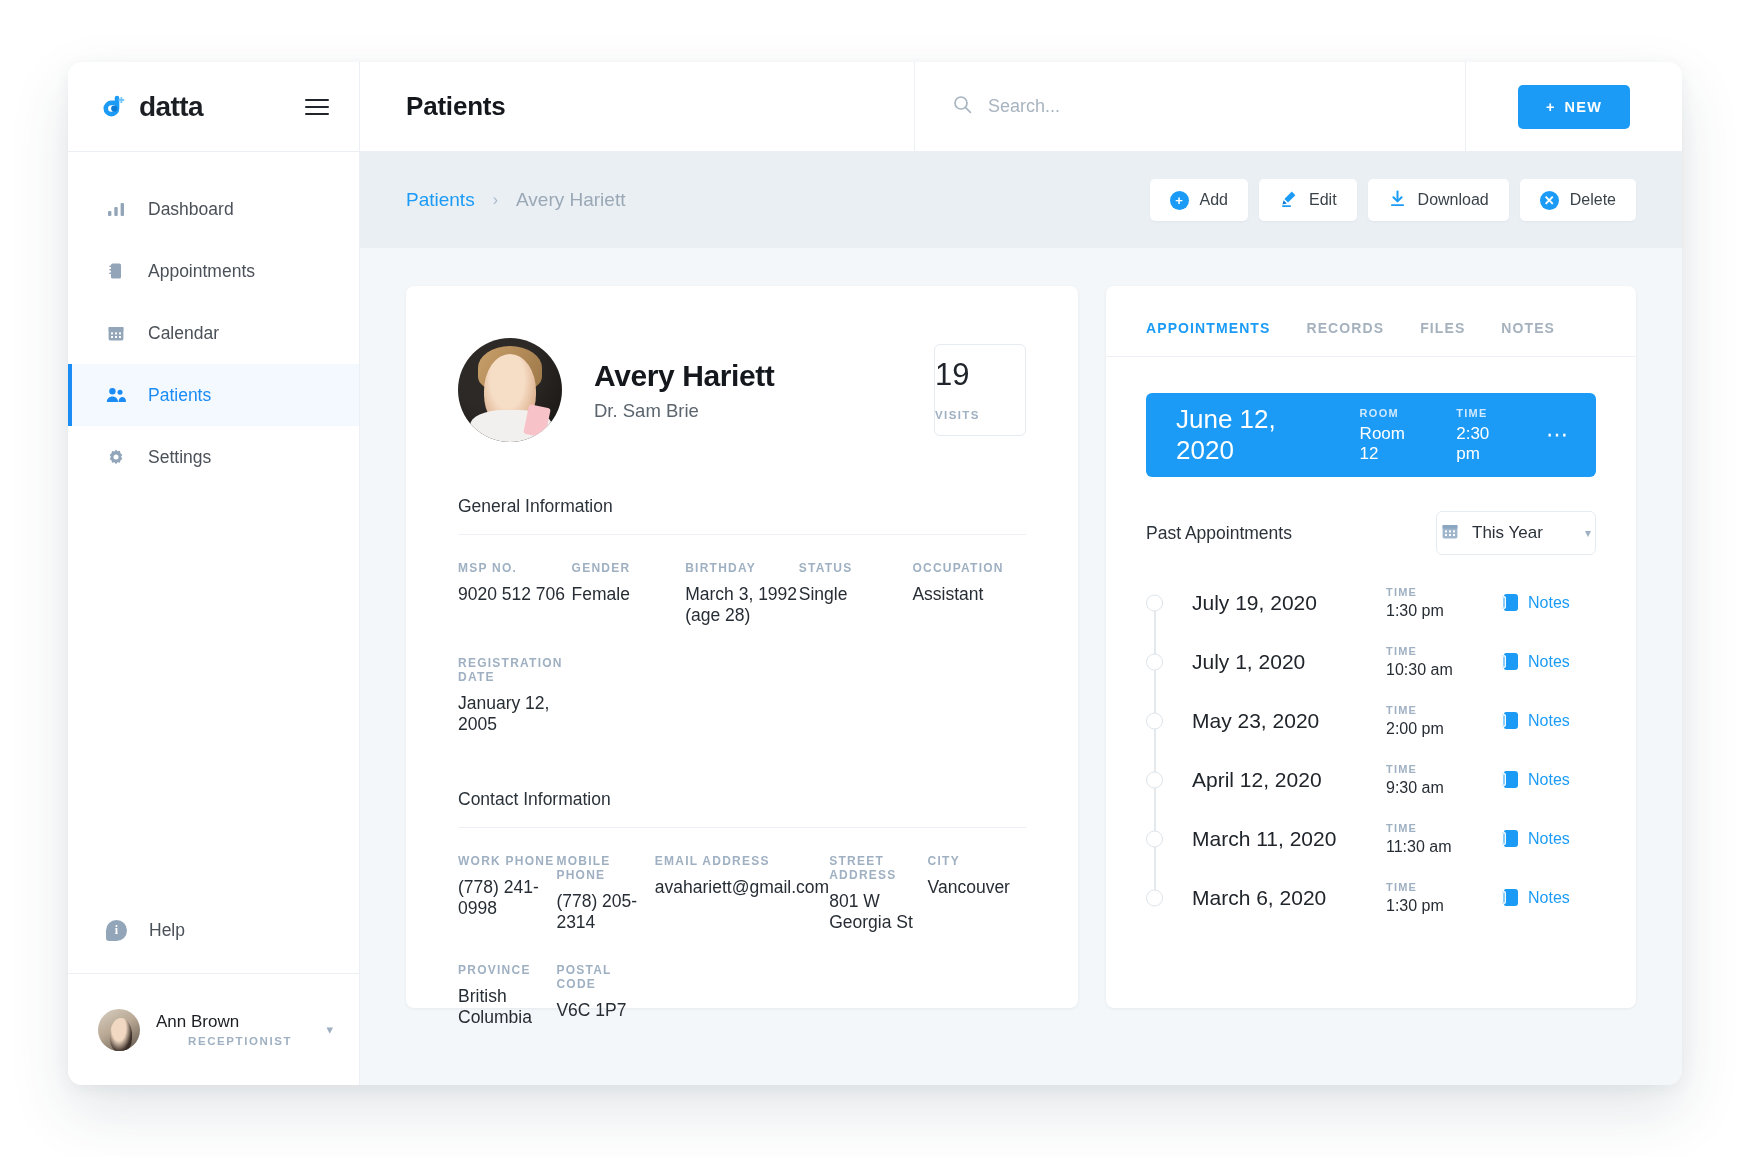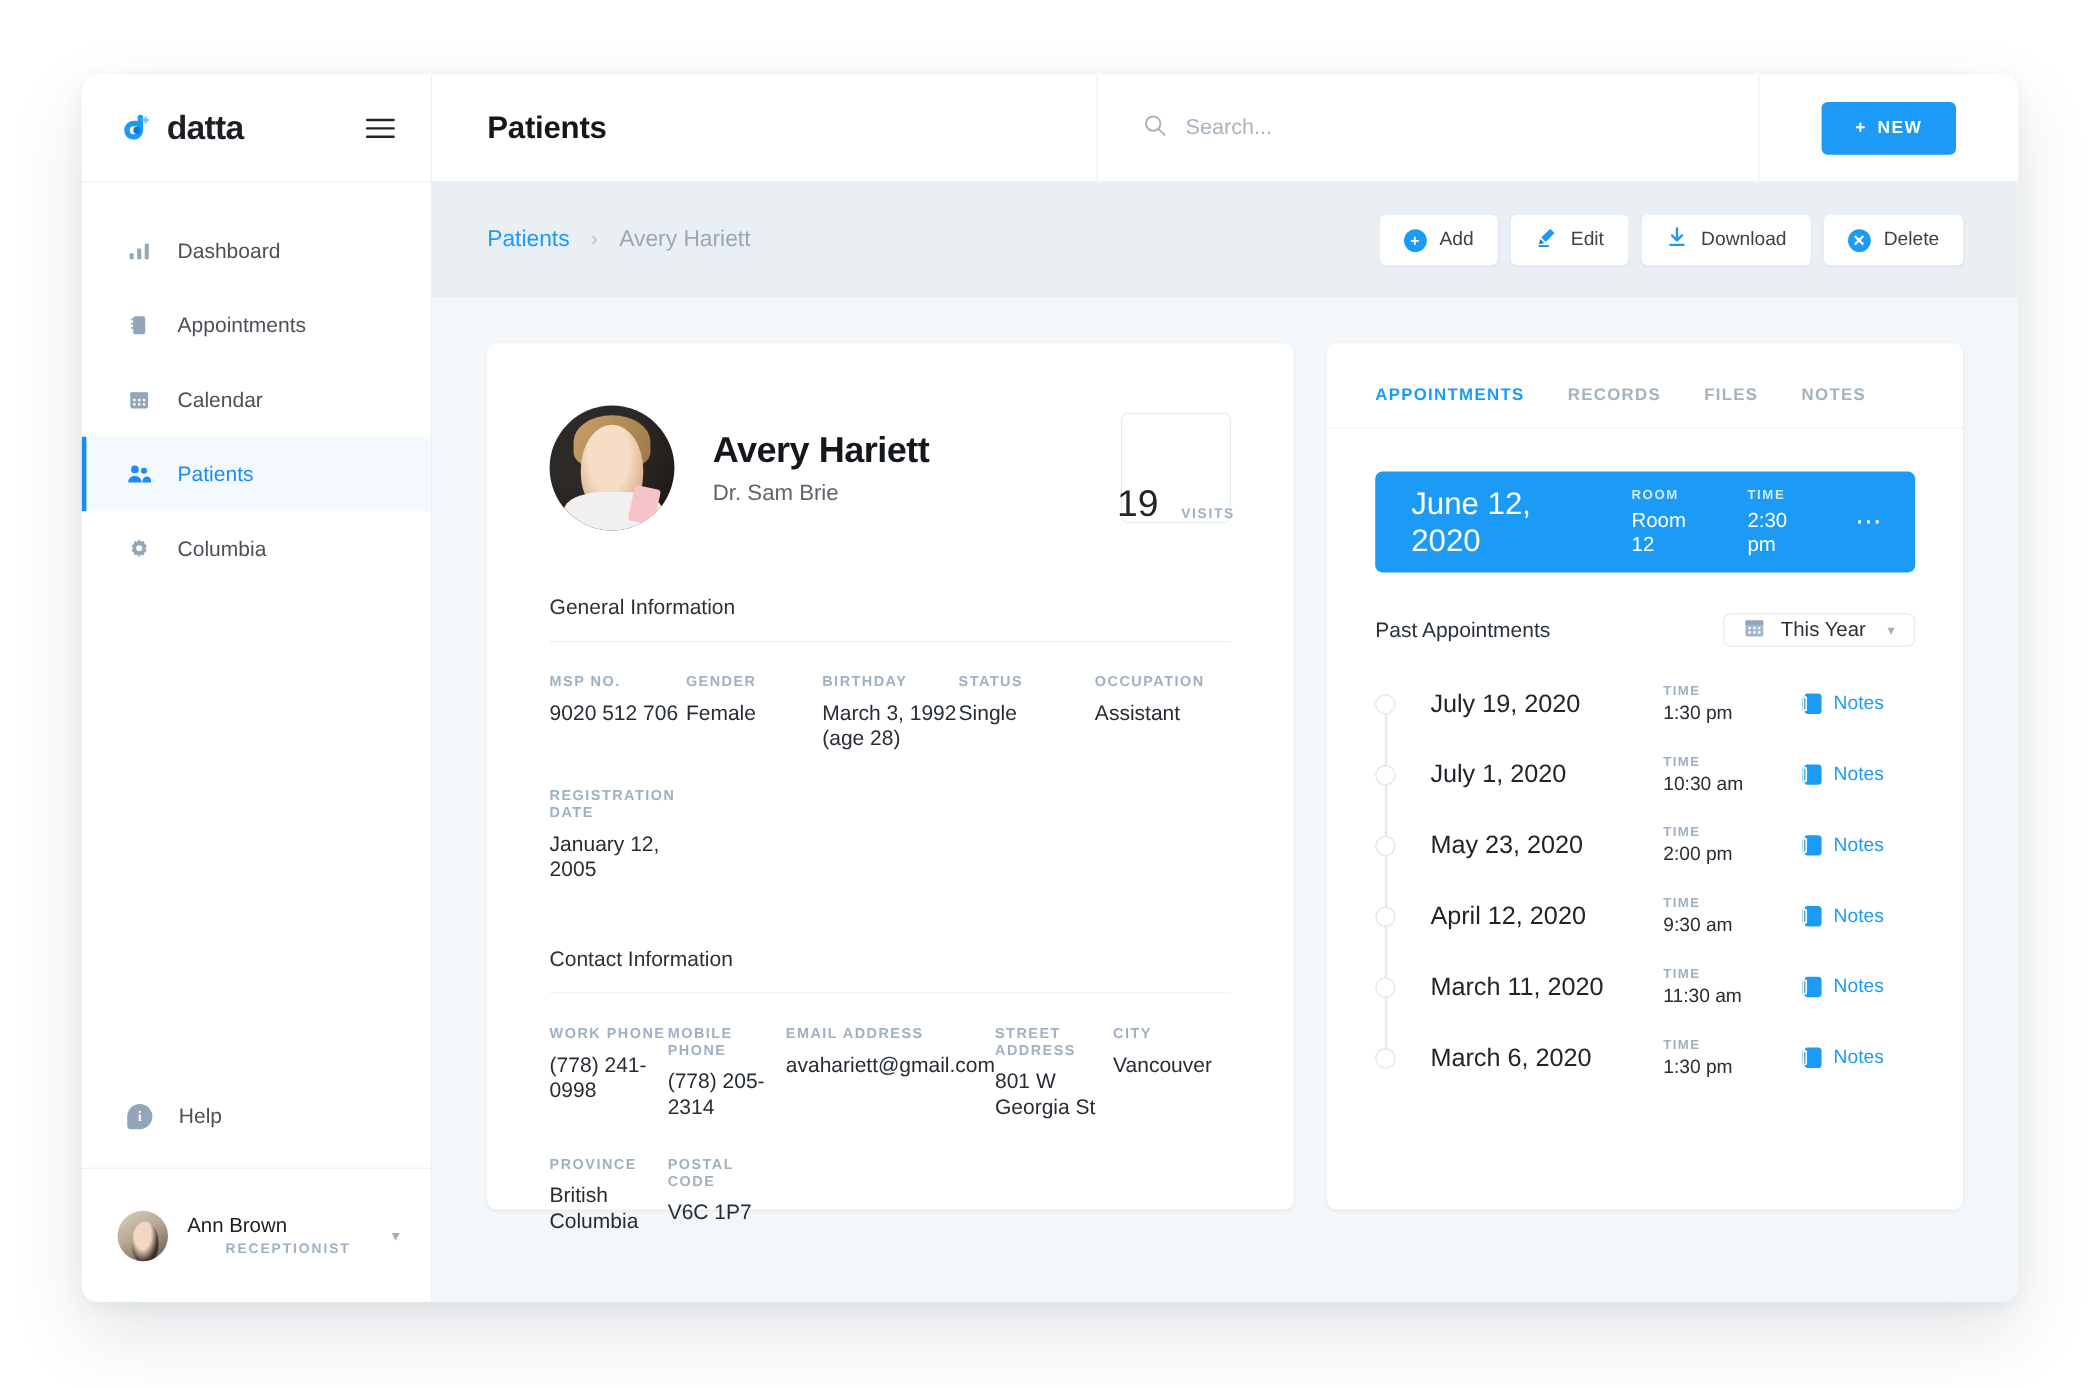--- a/index.html
+++ b/index.html
@@ -171,21 +171,21 @@
   }
   .avatar-lg .pink {
     position: absolute; right: 14px; bottom: 6px; width: 22px; height: 30px;
     background: #f7c3c9; transform: rotate(12deg); border-radius: 3px;
   }
   .p-name { font-size: 30px; font-weight: 700; color: #14181d; letter-spacing: -.4px; }
   .p-doc { font-size: 18.5px; color: #5c656e; margin-top: 7px; }
   .p-meta { margin-left: 32px; }
   .visits {
     margin-left: auto; width: 92px; height: 92px; border: 1px solid #e6ebf0; border-radius: 6px;
-    display: flex; align-items: flex-end; justify-content: center; gap: 19px;
+    display: flex; flex-direction: column; align-items: flex-start; justify-content: center; gap: 19px;
   }
   .visits-n { font-size: 31px; color: #20252b; font-weight: 400; line-height: 1; }
   .visits-l { font-size: 11.5px; color: #9fb0c2; letter-spacing: 1.4px; font-weight: 600; }
 
   .sec-title { font-size: 17.5px; color: #2b3239; margin-top: 54px; }
   .sec-rule { height: 1px; background: #edf1f5; margin-top: 17px; }
   .grid3 { display: grid; grid-template-columns: 1fr 1fr 1fr 1fr 1fr; row-gap: 30px; margin-top: 26px; }
   .fld-label { font-size: 12px; color: #9fb0c2; letter-spacing: 1.25px; font-weight: 600; }
   .fld-value { font-size: 17.5px; color: #272d34; margin-top: 9px; }
 
@@ -203,22 +203,22 @@
     display: flex; align-items: center; padding: 0 26px 0 30px; gap: 34px;
   }
   .hero-date { font-size: 26px; font-weight: 400; }
   .hero-col-l { font-size: 11px; letter-spacing: 1.3px; font-weight: 700; color: #cfe9ff; }
   .hero-col-v { font-size: 17px; margin-top: 5px; }
   .hero-dots { margin-left: auto; letter-spacing: 2px; font-size: 22px; line-height: 0; cursor: pointer; }
 
   .past-row { display: flex; align-items: center; margin-top: 34px; }
   .past-title { font-size: 17.5px; color: #2b3239; }
   .filter {
-    margin-left: auto; height: 28px; border: 1px solid #e6ebf0; border-radius: 6px; background: #fff;
-    display: flex; align-items: center; gap: 13px; padding: 0 16px; cursor: pointer;
+    margin-left: auto; height: 44px; border: 1px solid #e6ebf0; border-radius: 6px; background: #fff;
+    display: flex; align-items: center; gap: 13px; padding: 0 4px; cursor: pointer;
     font-size: 17px; color: #2b3239; min-width: 160px;
   }
   .filter .chev { margin-left: auto; color: #9fb0c2; font-size: 12px; }
 
   .timeline { margin-top: 18px; position: relative; }
   .tl-row { display: flex; align-items: center; height: 59px; position: relative; padding-left: 46px; }
   .tl-dot {
     position: absolute; left: 0; top: 50%; transform: translateY(-50%);
     width: 17px; height: 17px; border-radius: 50%; background: #fff;
     border: 1.5px solid #dde4ea; z-index: 2;
@@ -317,21 +317,21 @@
           </span>
           <span>Patients</span>
         </div>
         <div class="nav-item">
           <span class="nic">
             <svg width="18" height="18" viewBox="0 0 18 18">
                 <path d="M9 1.4l1.5 1.9 2.4-.5.5 2.4 1.9 1.5-1.2 2.1 1.2 2.1-1.9 1.5-.5 2.4-2.4-.5L9 16.2l-1.5-1.9-2.4.5-.5-2.4L2.7 11l1.2-2.1L2.7 6.8 4.6 5.3l.5-2.4 2.4.5z" fill="currentColor"></path>
                 <circle cx="9" cy="8.9" r="2.5" fill="#fff"></circle>
               </svg>
           </span>
-          <span>Columbia</span>
+          <span>Settings</span>
         </div>
       </nav>
 
       <div class="sidebar-help">
         <span class="help-bubble">i</span>
         <span>Help</span>
       </div>
 
       <div class="sidebar-user">
         <span class="avatar-sm"></span>

